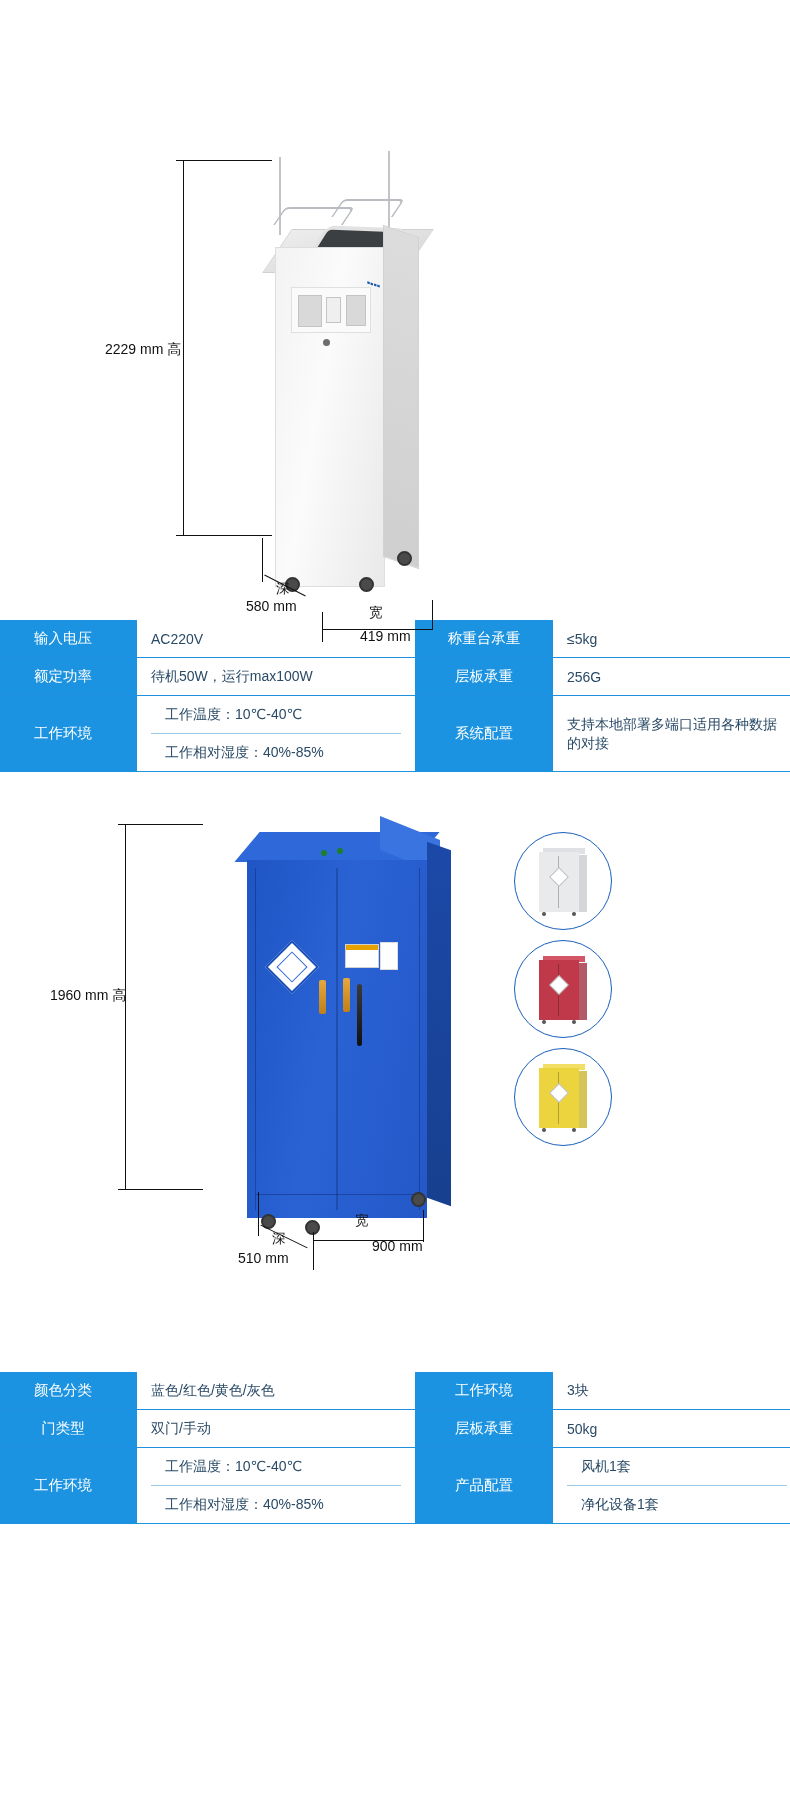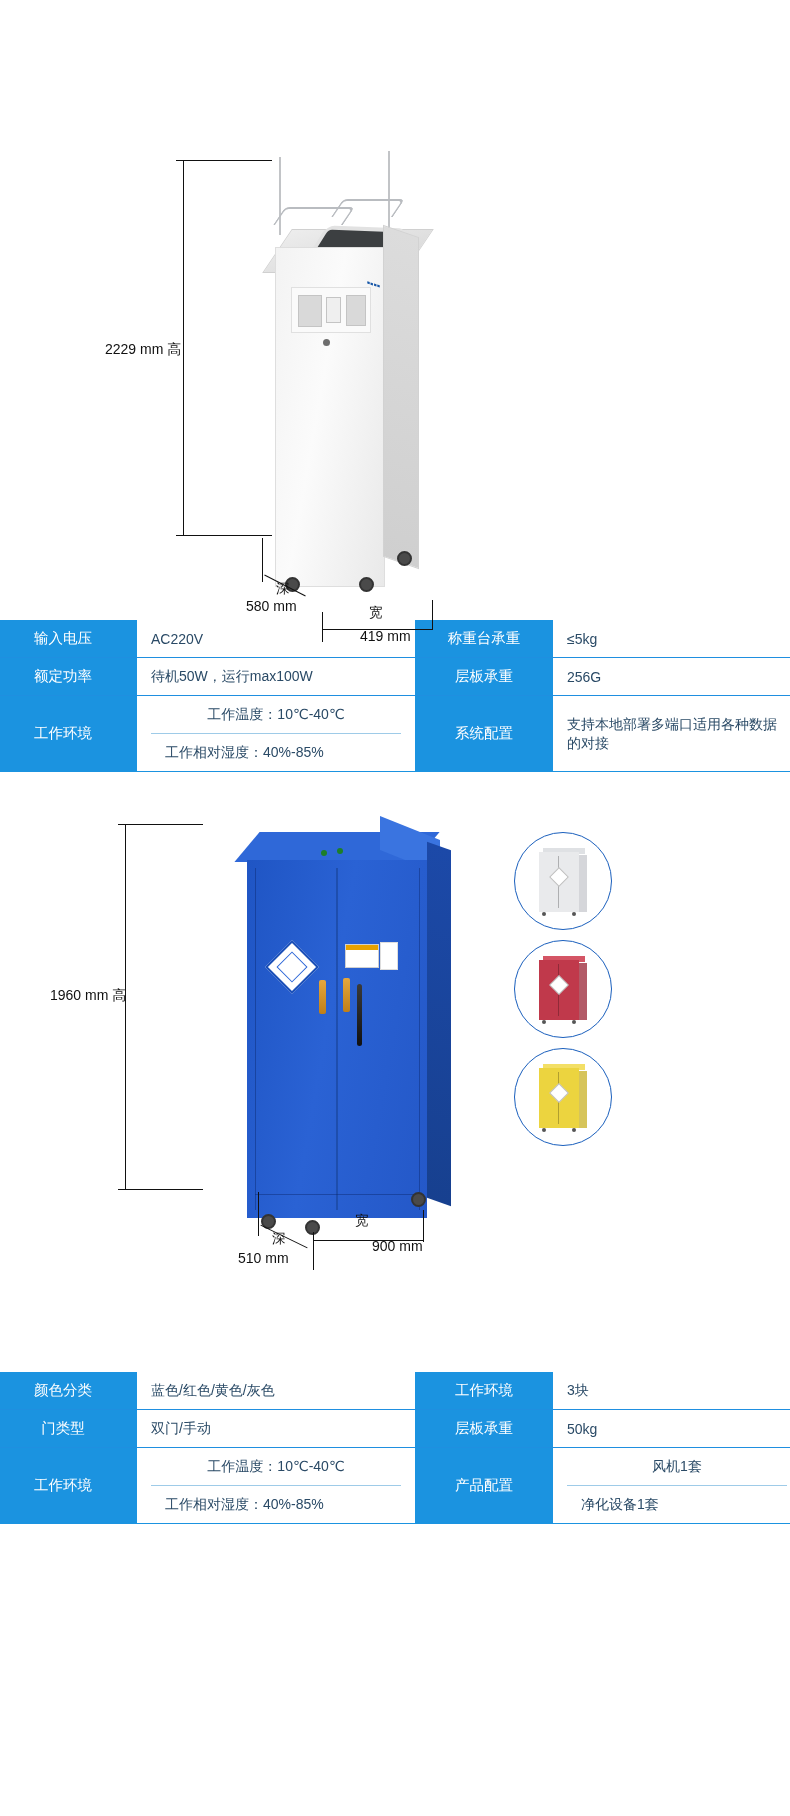--- a/index.html
+++ b/index.html
@@ -169,21 +169,21 @@
     padding:0 6px;
   }
   td.val{
     background:#ffffff;
     color:#2a4a66;
     border-bottom:1px solid #9ecbe8;
     font-size:14px;
   }
   td.lbl.last,td.val.last{border-bottom:1px solid #1b93e0;}
   .sub-row{display:block;height:37px;line-height:37px;}
-  .sub-row.top{border-bottom:1px solid #9ecbe8;text-align:center;}
+  .sub-row.top{border-bottom:1px solid #9ecbe8;}
   .val-stack{padding:0;}
   .val-stack .sub-row{padding:0 14px;}
   .multiline{line-height:1.32;padding:7px 14px;}
   .col-a{width:120px;}
   .col-b{width:250px;}
   .col-c{width:110px;}
   .col-d{width:220px;}
   .gap-md{height:40px;}
 </style>
 </head>

